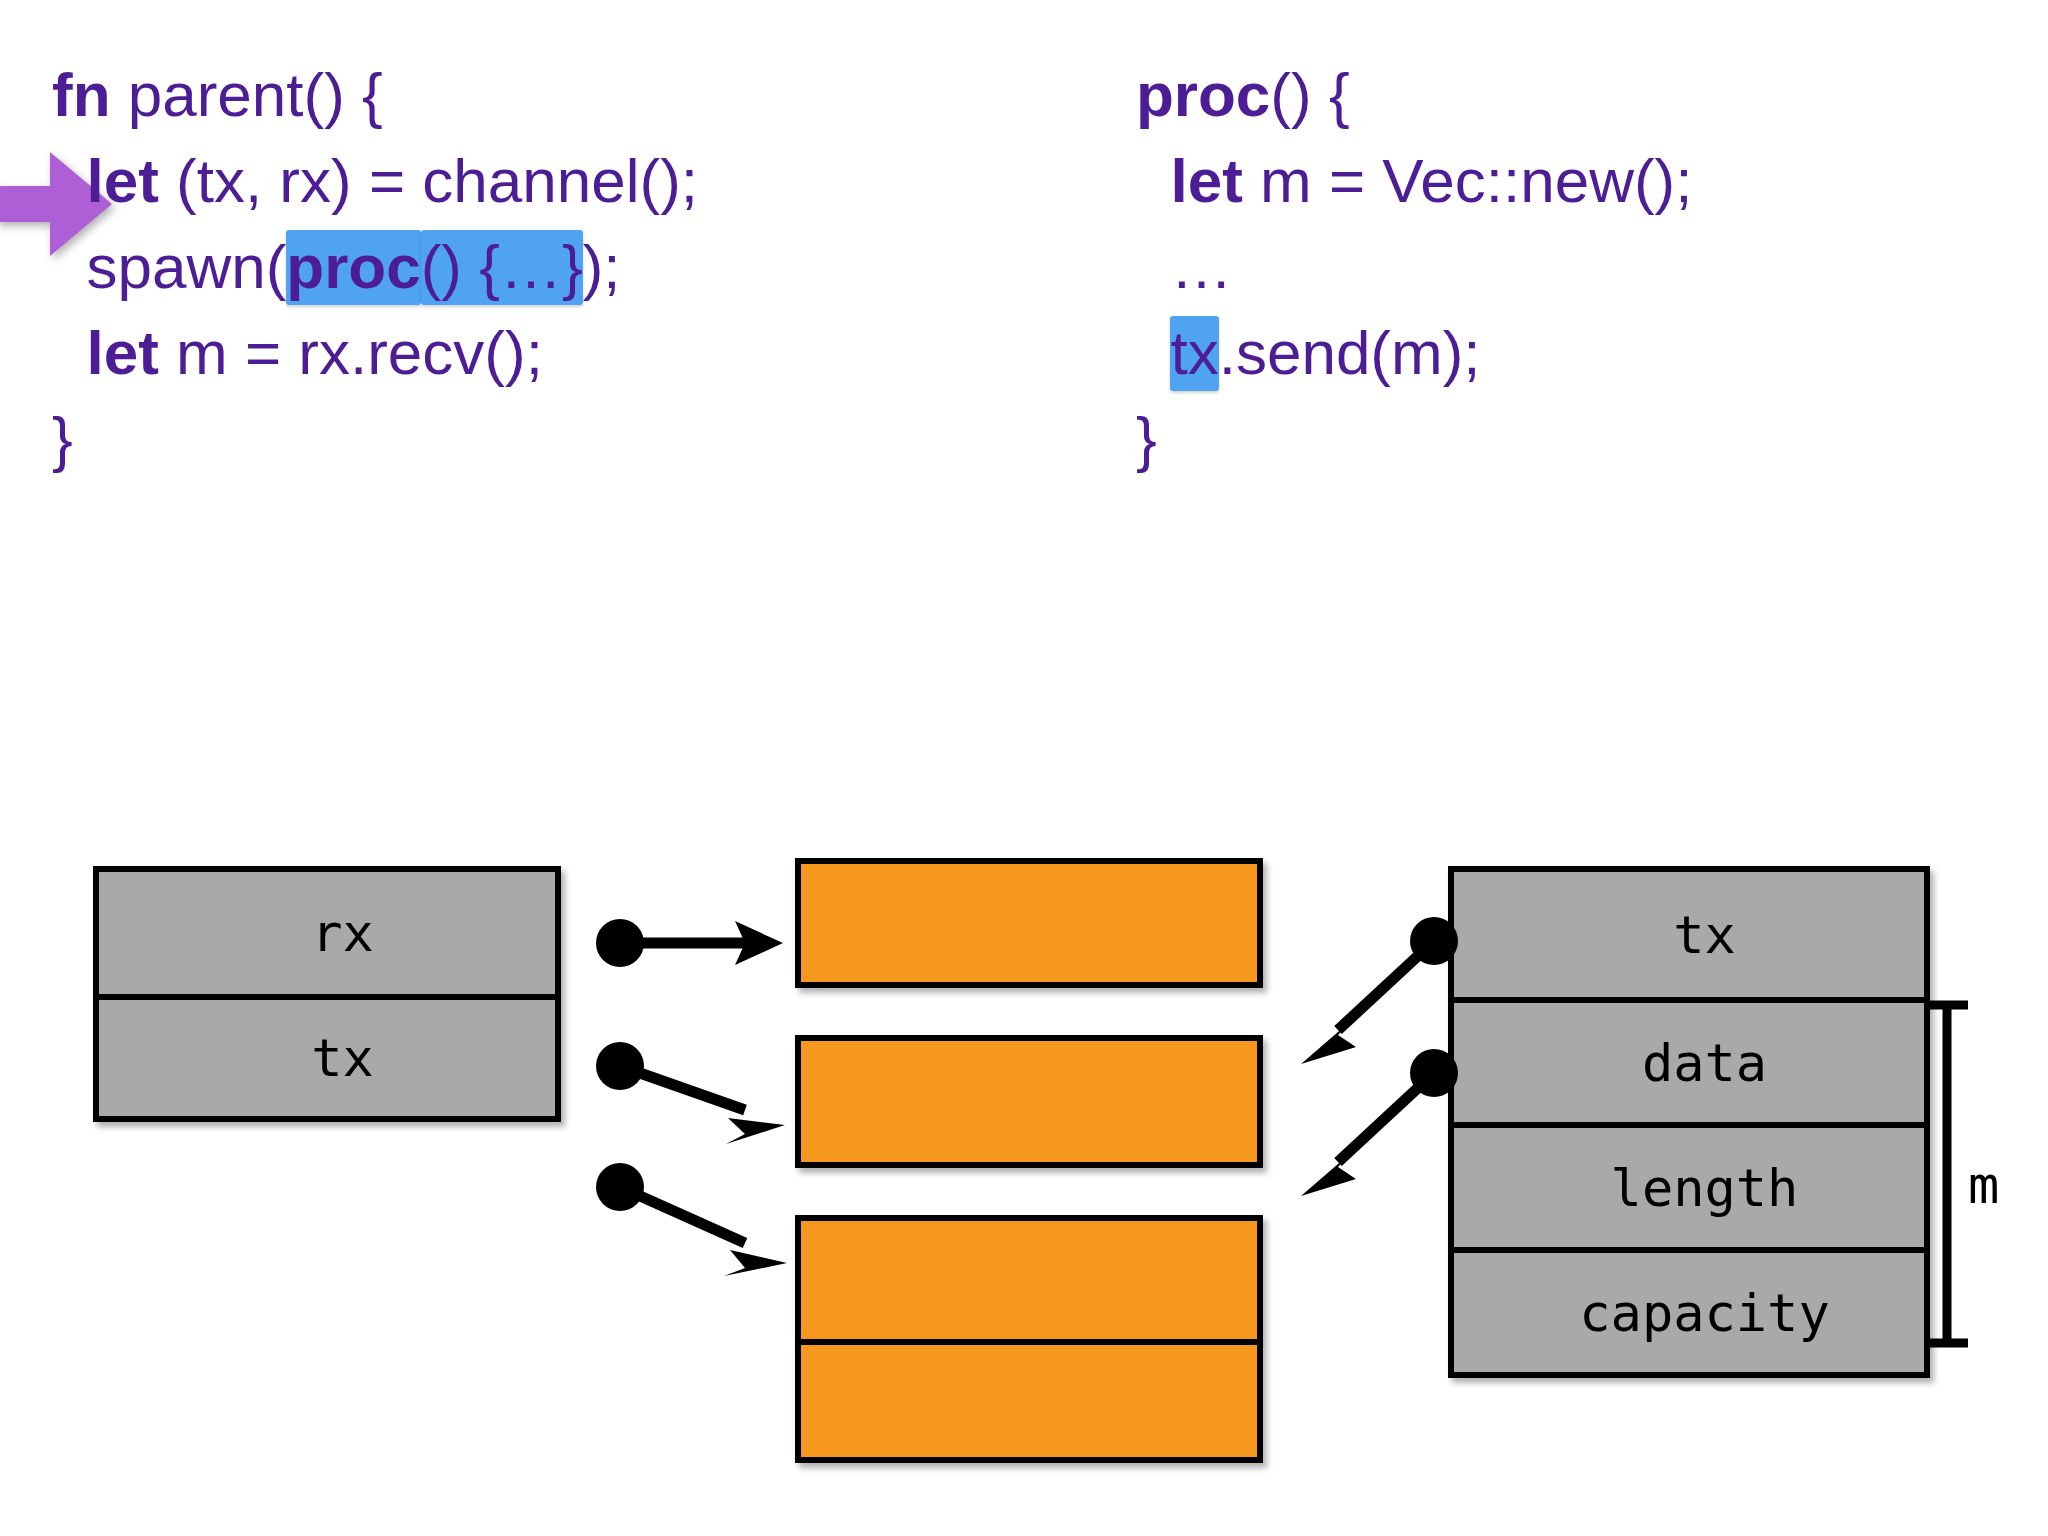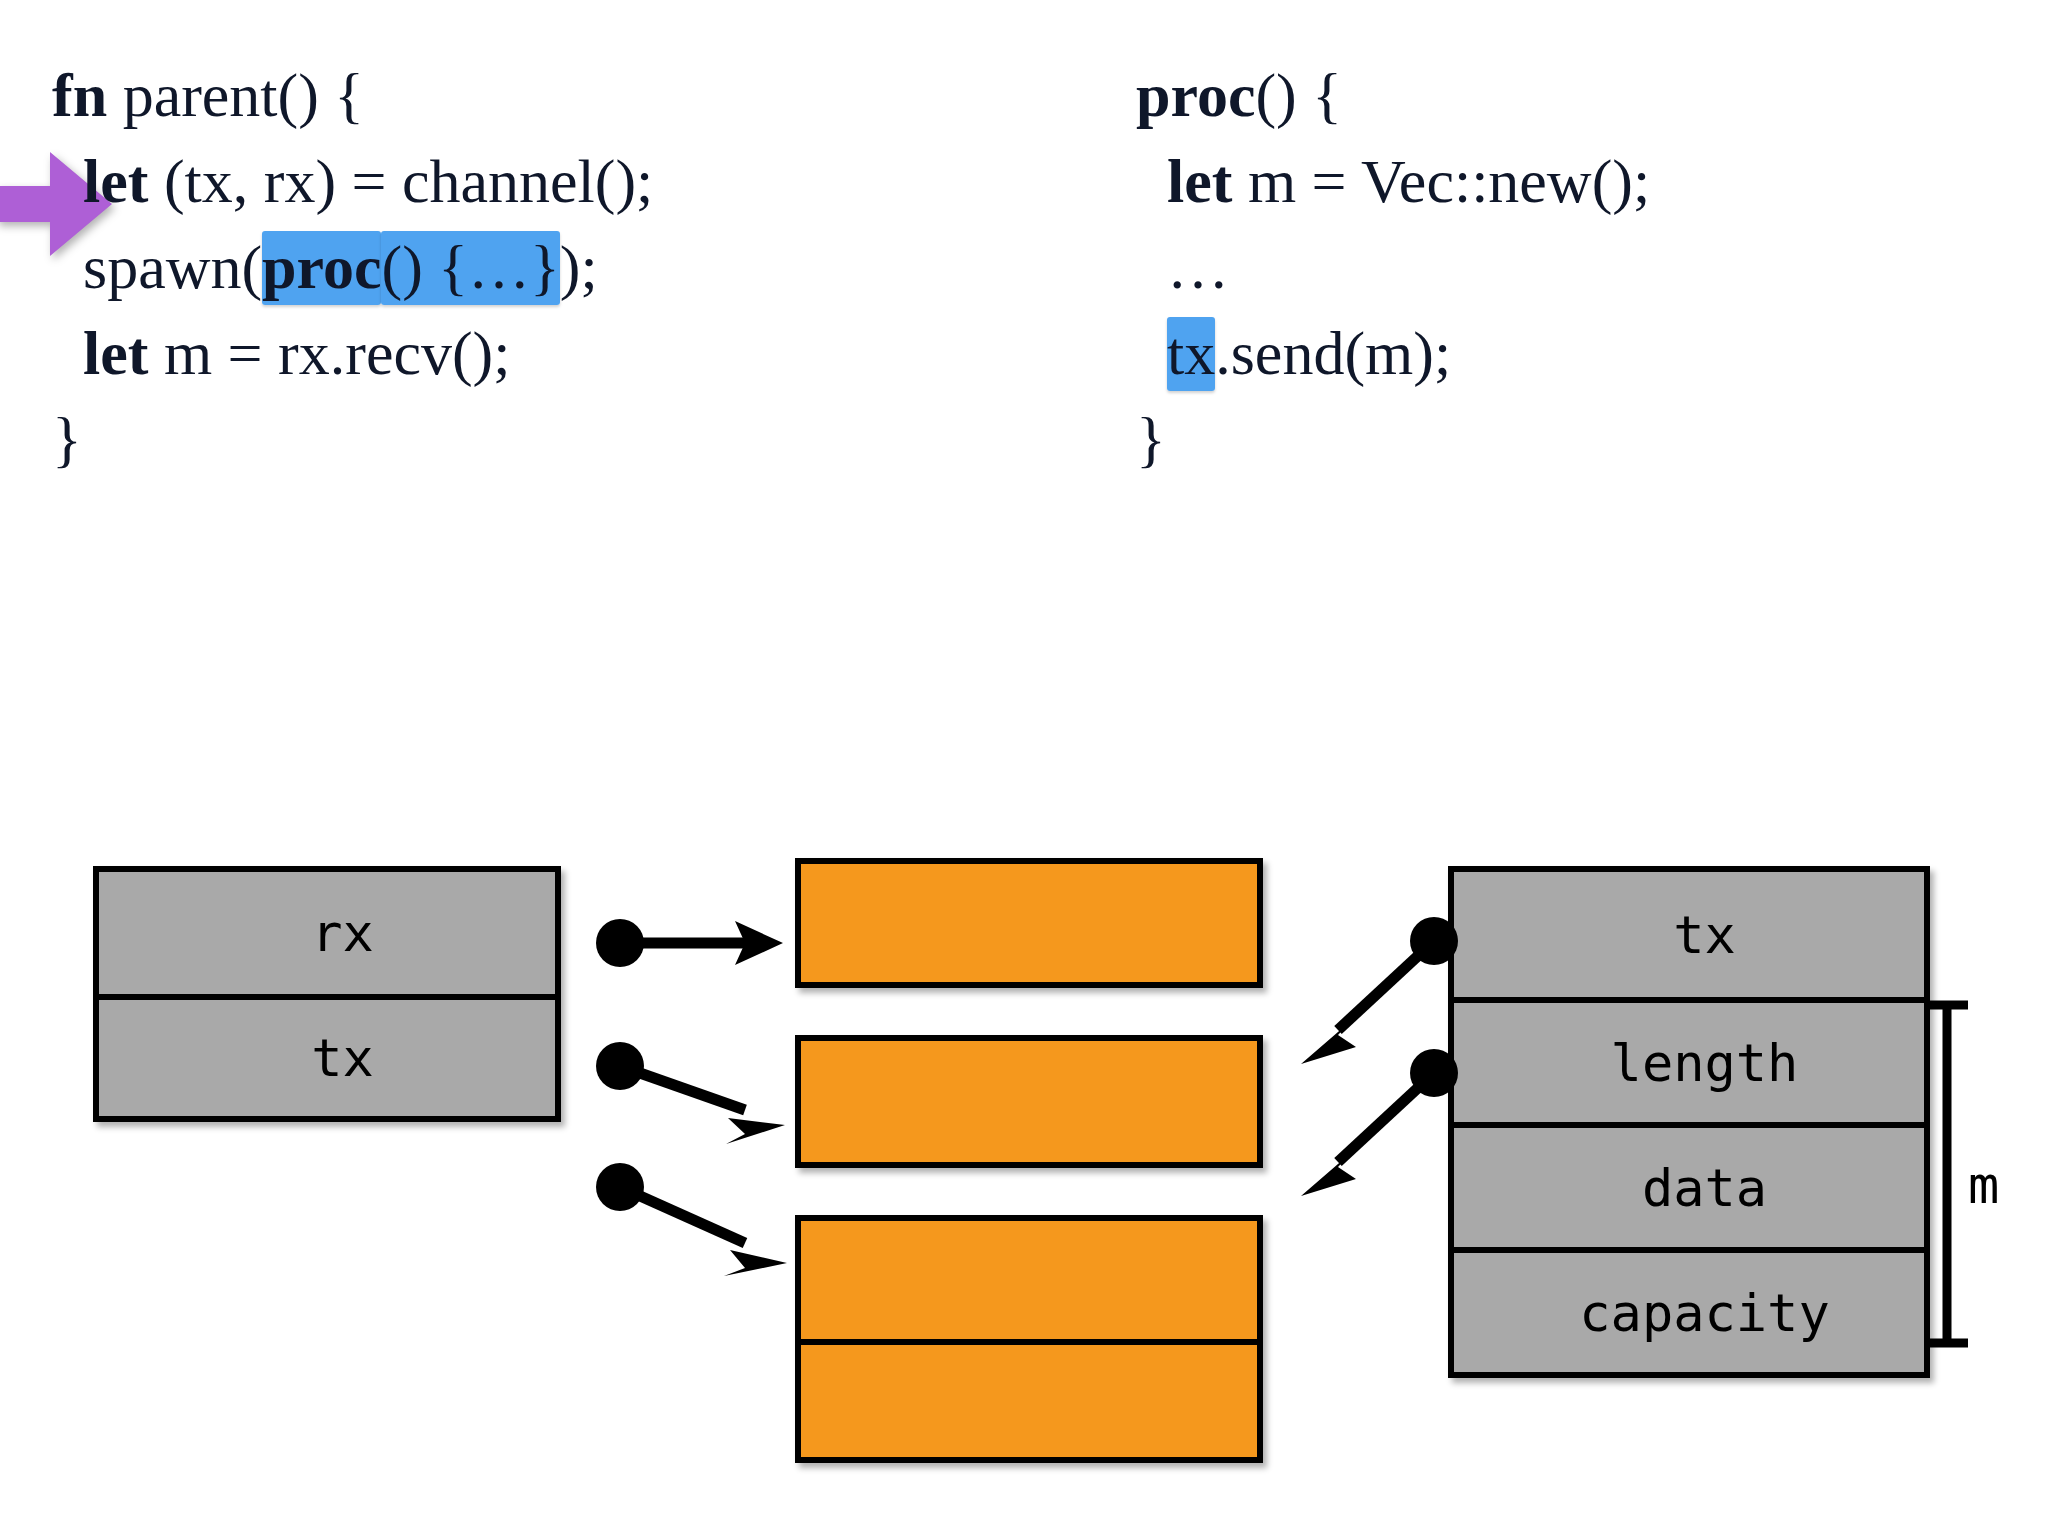--- a/index.html
+++ b/index.html
@@ -13,24 +13,24 @@
     position: relative;
     overflow: hidden;
     font-family: "DejaVu Sans Mono", "Liberation Mono", monospace;
     -webkit-font-smoothing: antialiased;
   }
 
   
   .code-pane {
     position: absolute;
     white-space: pre;
-    font-family: Liberation Serif, serif;
+    font-family: Liberation Sans, sans-serif;
     font-size: 62px;
     line-height: 86px;
-    color: #0f172a;
+    color: #4c1d95;
     letter-spacing: 0px;
   }
   #code-left  { left: 52px;  top: 52px; }
   #code-right { left: 1136px; top: 52px; }
 
   .code-line { display: block; height: 86px; }
   .kw { font-weight: bold; }
   .hl {
     background: #4FA3F0;
     border-radius: 3px;
@@ -136,22 +136,22 @@
 <div id="heap-block-2" class="obox">
   <div class="ocell" style="height:100%"></div>
 </div>
 <div id="heap-block-3" class="obox">
   <div class="ocell"></div>
   <div class="ocell"></div>
 </div>
 
 <div id="struct-right" class="mbox">
   <div class="mcell">tx</div>
+  <div class="mcell">data</div>
   <div class="mcell">length</div>
-  <div class="mcell">data</div>
   <div class="mcell">capacity</div>
 </div>
 
 <div id="bracket-label">m</div>
 
 <svg id="overlay" viewBox="0 0 2048 1536">
 
   <g>
     <line class="arrow-line" x1="620" y1="943" x2="748" y2="943"></line>
     <circle class="arrow-dot" cx="620" cy="943" r="24"></circle>

